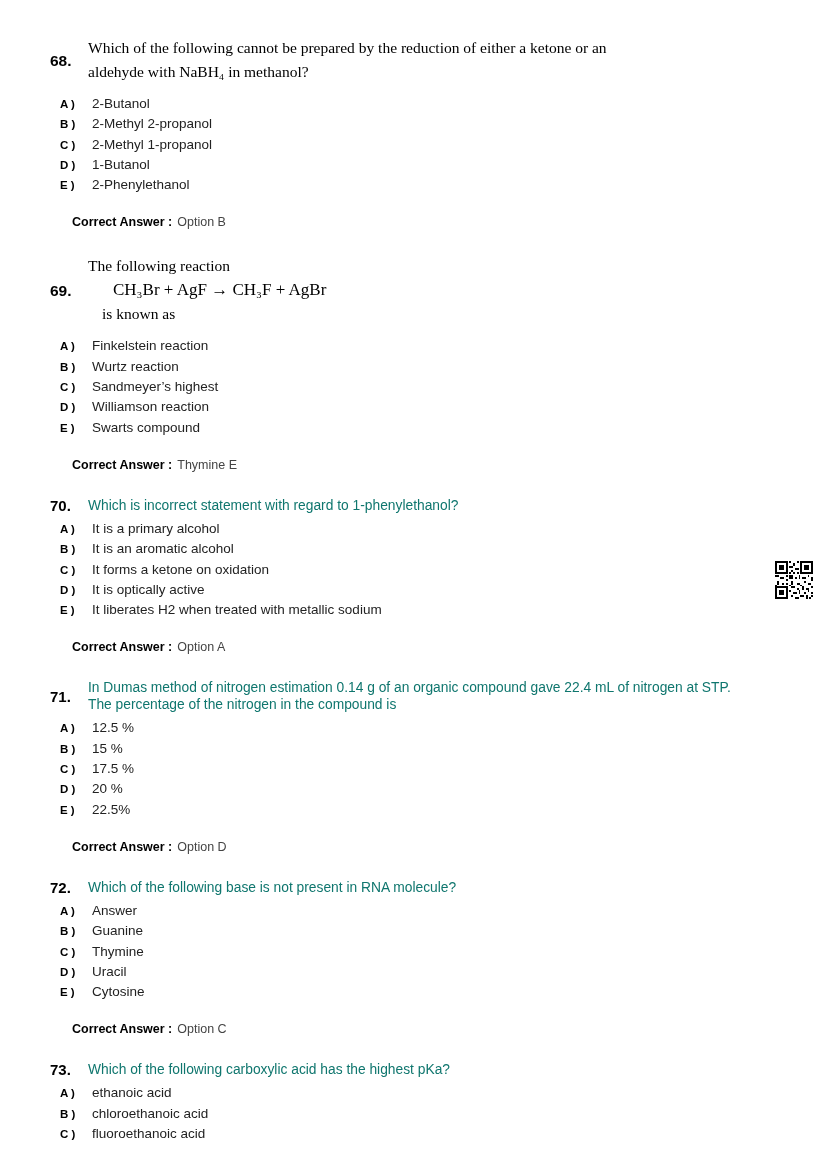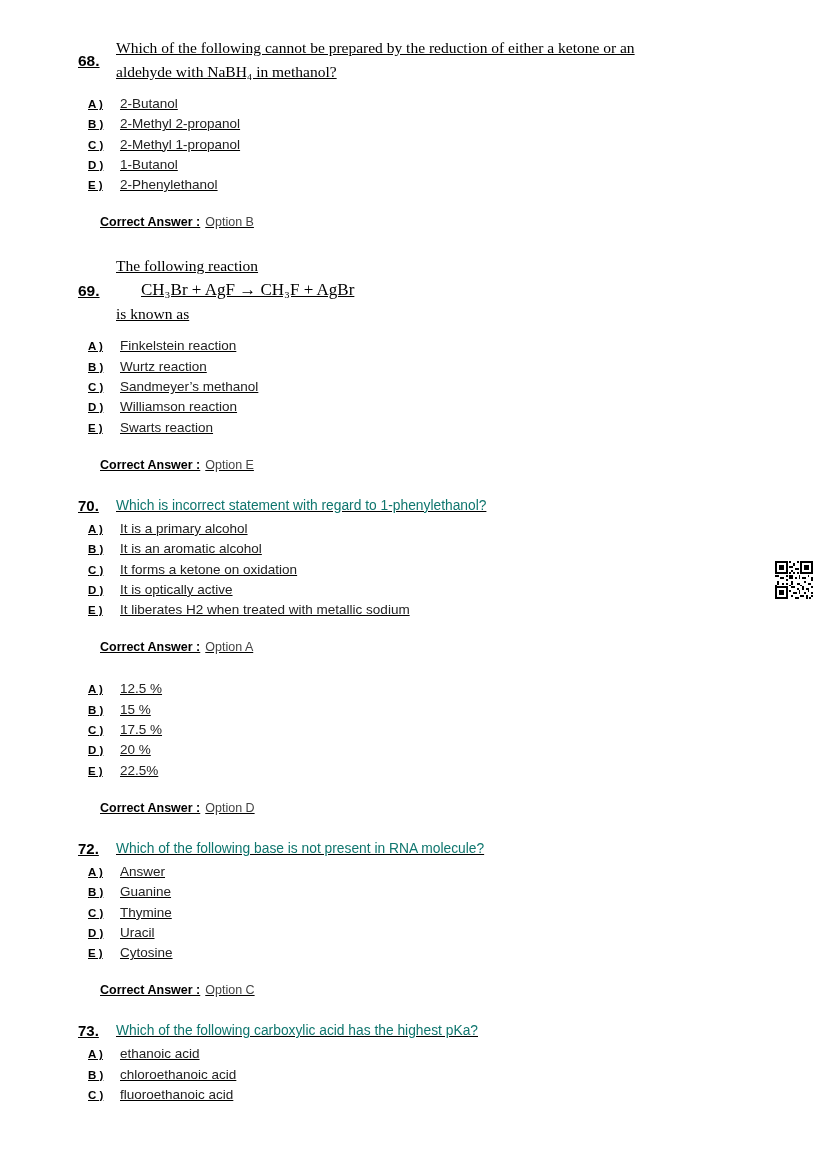--- a/index.html
+++ b/index.html
@@ -6,21 +6,21 @@
   html, body { margin: 0; padding: 0; }
   body {
     width: 826px;
     height: 1169px;
     background: #ffffff;
     position: relative;
     overflow: hidden;
     font-family: "Liberation Sans", "DejaVu Sans", sans-serif;
     color: #000;
   }
-  .page { padding: 36px 16px 0 78px; text-decoration: underline; }
+  .page { padding: 36px 16px 0 50px; }
 
   .question { margin-bottom: 24px; }
 
   .q-head { display: flex; align-items: center; }
   .q-num {
     flex: 0 0 38px;
     font-weight: 700;
     font-size: 15px;
     line-height: 17px;
     color: #000;
@@ -33,21 +33,21 @@
     color: #000;
   }
   .q-head.sans .q-text {
     font-size: 13.8px;
     line-height: 17px;
     color: #0f766e;
   }
   .q-line { white-space: nowrap; }
   
   .q69 .q-line:nth-child(2) { margin-left: 25px; font-size: 17px; }
-  .q69 .q-line:nth-child(3) { }
+  .q69 .q-line:nth-child(3) { margin-left: 14px; }
 
   .options { margin: 5px 0 0 10px; }
   .style-serif .options { margin-top: 10px; }
   .option { display: flex; align-items: baseline; line-height: 20.3px; }
   .opt-label {
     flex: 0 0 32px;
     font-weight: 700;
     font-size: 11.5px;
     color: #000;
   }
@@ -115,32 +115,32 @@
           <div class="option">
             <span class="opt-label">A )</span>
             <span class="opt-text">Finkelstein reaction</span>
           </div>
           <div class="option">
             <span class="opt-label">B )</span>
             <span class="opt-text">Wurtz reaction</span>
           </div>
           <div class="option">
             <span class="opt-label">C )</span>
-            <span class="opt-text">Sandmeyer’s methanol</span>
+            <span class="opt-text">Sandmeyer’s highest</span>
           </div>
           <div class="option">
             <span class="opt-label">D )</span>
             <span class="opt-text">Williamson reaction</span>
           </div>
           <div class="option">
             <span class="opt-label">E )</span>
-            <span class="opt-text">Swarts reaction</span>
-          </div>
-        </div>
-        <div class="answer"><span class="ans-label">Correct Answer :</span><span class="ans-value">Option E</span></div>
+            <span class="opt-text">Swarts compound</span>
+          </div>
+        </div>
+        <div class="answer"><span class="ans-label">Correct Answer :</span><span class="ans-value">Thymine E</span></div>
       </section>
       <section class="question q70 style-sans">
         <div class="q-head sans">
           <span class="q-num">70.</span>
           <div class="q-text">
             <div class="q-line">Which is incorrect statement with regard to 1-phenylethanol?</div>
           </div>
         </div>
         <div class="options">
           <div class="option">
@@ -160,20 +160,27 @@
             <span class="opt-text">It is optically active</span>
           </div>
           <div class="option">
             <span class="opt-label">E )</span>
             <span class="opt-text">It liberates H2 when treated with metallic sodium</span>
           </div>
         </div>
         <div class="answer"><span class="ans-label">Correct Answer :</span><span class="ans-value">Option A</span></div>
       </section>
       <section class="question q71 style-sans">
+        <div class="q-head sans">
+          <span class="q-num">71.</span>
+          <div class="q-text">
+            <div class="q-line">In Dumas method of nitrogen estimation 0.14 g of an organic compound gave 22.4 mL of nitrogen at STP.</div>
+            <div class="q-line">The percentage of the nitrogen in the compound is</div>
+          </div>
+        </div>
         <div class="options">
           <div class="option">
             <span class="opt-label">A )</span>
             <span class="opt-text">12.5 %</span>
           </div>
           <div class="option">
             <span class="opt-label">B )</span>
             <span class="opt-text">15 %</span>
           </div>
           <div class="option">

